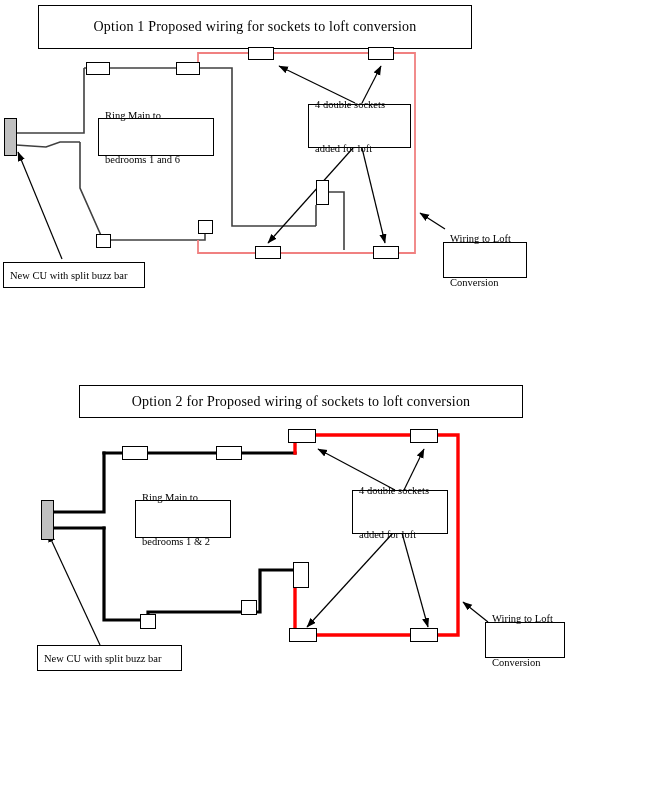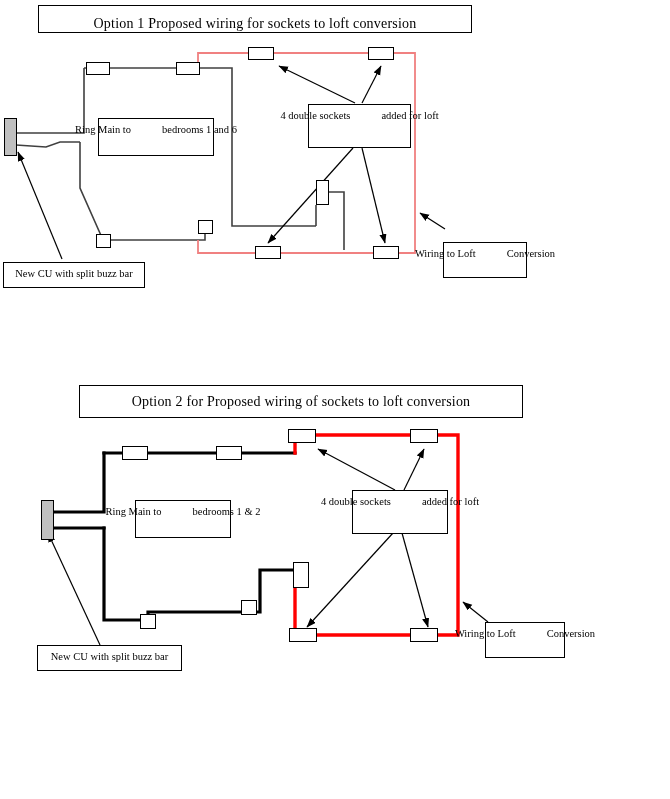--- a/index.html
+++ b/index.html
@@ -26,21 +26,21 @@
   .labelbox{
     position:absolute;
     border:1px solid #000;
     background:#fff;
     box-sizing:border-box;
     font-size:10.5px;
     color:#000;
     line-height:13px;
     padding:4px 6px;
   }
-  .labelbox.center{display:flex;justify-content:center;gap:31px;}
+  .labelbox.center{display:flex;flex-direction:column;justify-content:center;gap:31px;}
   .labelbox .ln{display:block;white-space:nowrap;}
   .socket{
     position:absolute;
     background:#fff;
     border:1.6px solid #000;
     box-sizing:border-box;
   }
   .cu{
     position:absolute;
     background:#c0c0c0;
@@ -105,21 +105,21 @@
     <g stroke="#000" stroke-width="1.2" fill="none" marker-end="url(#arrowBlk)">
       <path d="M395,490 L318,449"></path>
       <path d="M404,490 L424,449"></path>
       <path d="M393,533 L307,627"></path>
       <path d="M402,533 L428,627"></path>
       <path d="M488,622 L463,602"></path>
       <path d="M100,645 L48,533"></path>
     </g>
   </svg>
 
-  <div class="titlebox" style="left:38px;top:5px;width:434px;height:28px;align-items:flex-end;">
+  <div class="titlebox" style="left:38px;top:5px;width:434px;height:44px;">
     <span>Option 1 Proposed wiring for sockets to loft conversion</span>
   </div>
 
   <div class="cu" style="left:4px;top:118px;width:13px;height:38px;"></div>
 
   <div class="socket" style="left:86px;top:62px;width:24px;height:13px;"></div>
   <div class="socket" style="left:176px;top:62px;width:24px;height:13px;"></div>
   <div class="socket" style="left:248px;top:47px;width:26px;height:13px;"></div>
   <div class="socket" style="left:368px;top:47px;width:26px;height:13px;"></div>
   <div class="socket" style="left:316px;top:180px;width:13px;height:25px;"></div>

